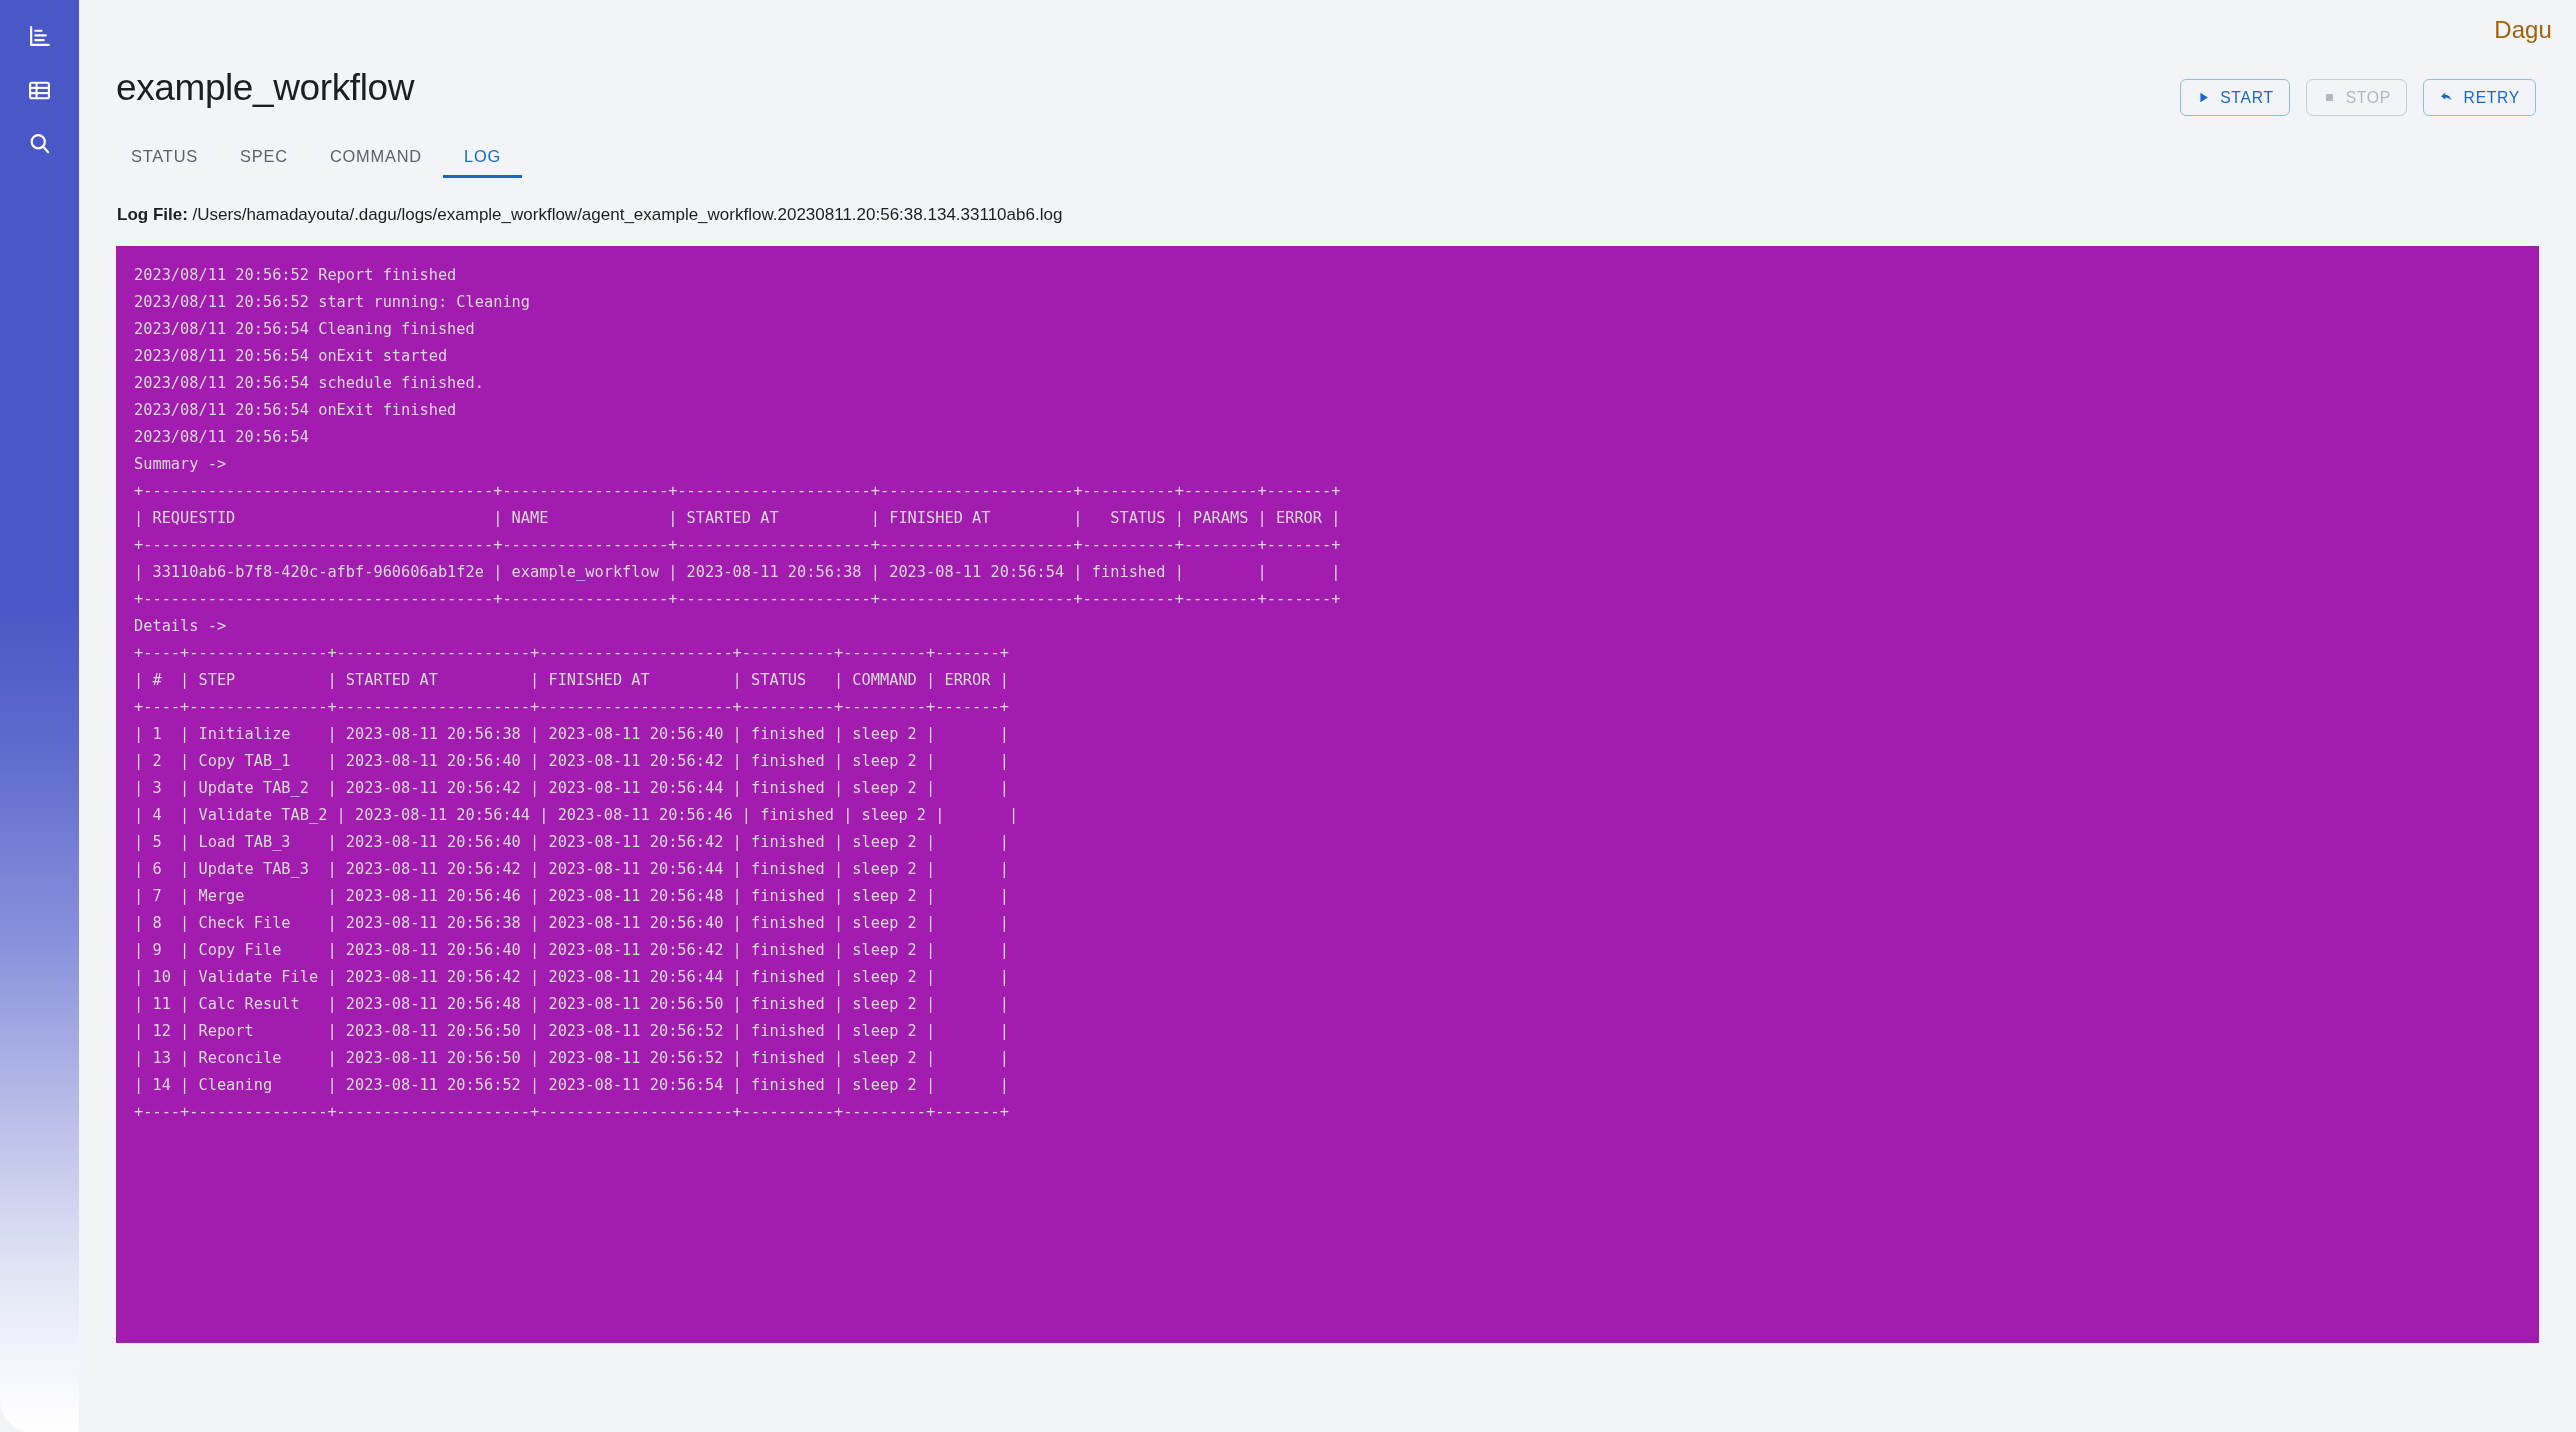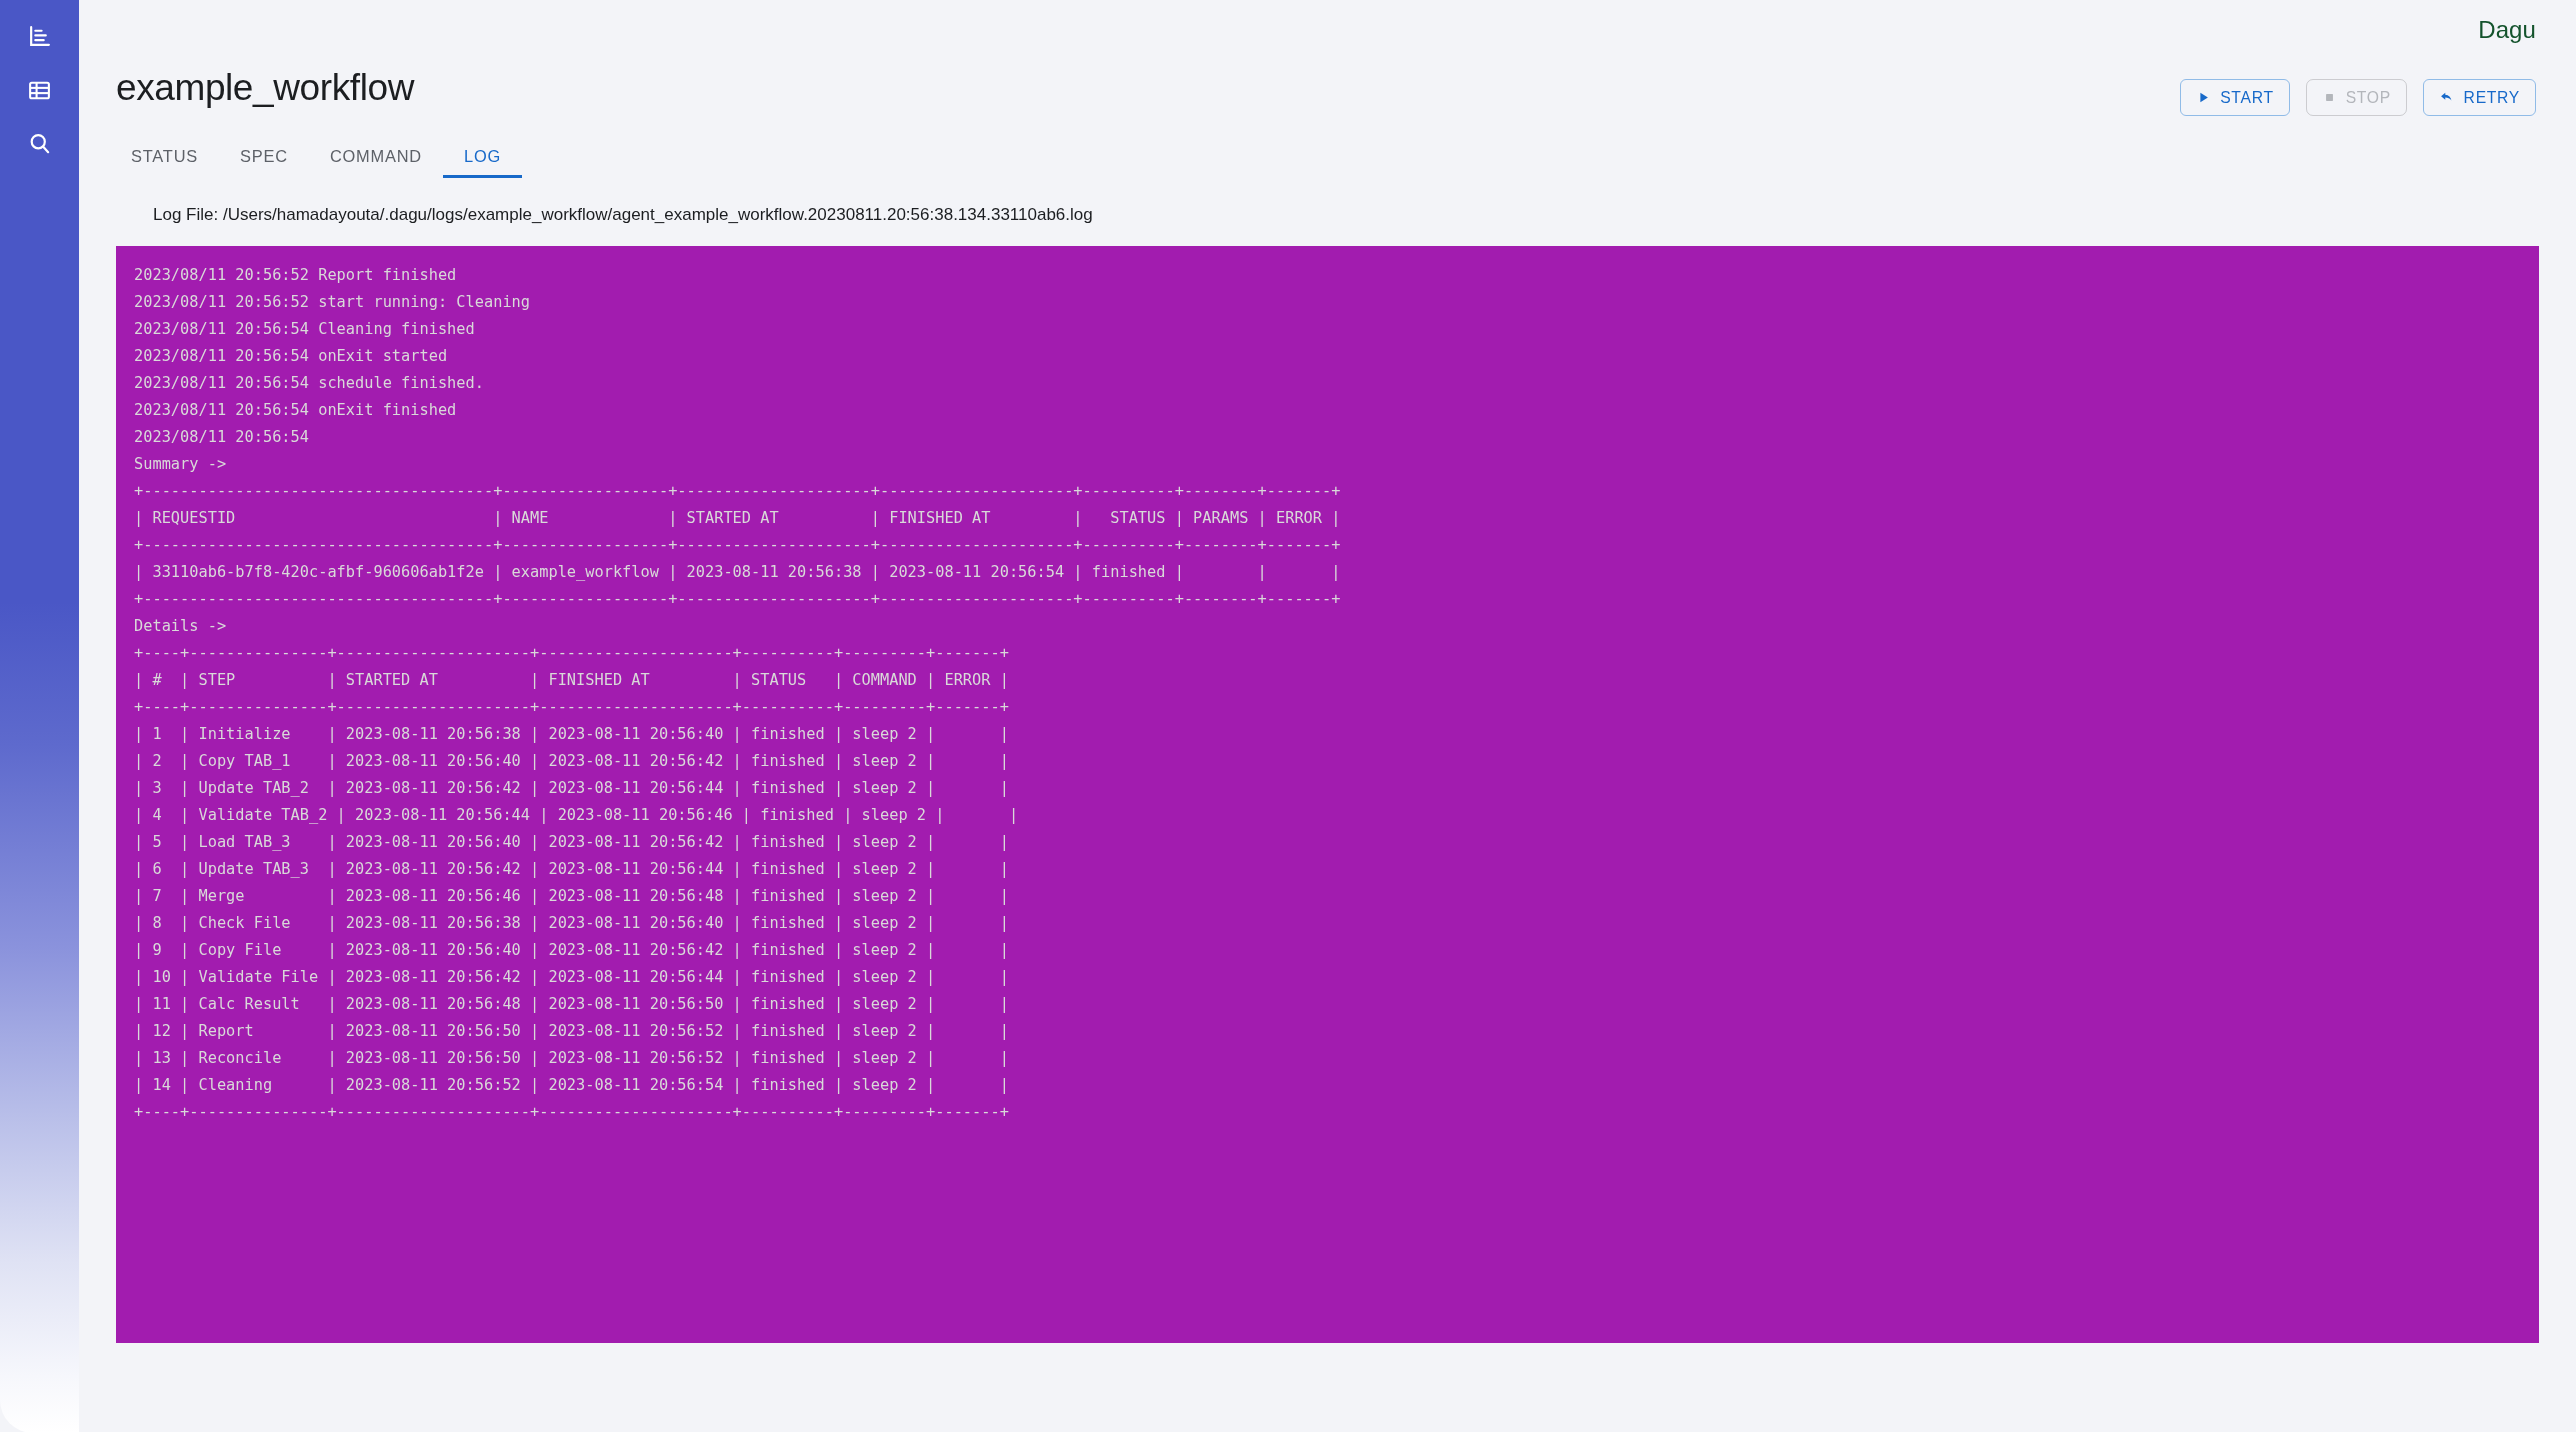--- a/index.html
+++ b/index.html
@@ -47,25 +47,25 @@
     cursor: pointer;
   }
   .side-icon svg { display: block; }
   #side-icon-dashboard { top: 12px; }
   #side-icon-list      { top: 66px; }
   #side-icon-search    { top: 119px; }
 
   
   #brand {
     position: absolute;
-    right: 40px;
+    right: 24px;
     top: 16.4px;
     font-size: 24px;
     font-weight: 400;
-    color: #14532d;
+    color: #a16207;
     letter-spacing: 0.1px;
     white-space: nowrap;
   }
 
   
   #page-title {
     position: absolute;
     left: 116px;
     top: 67px;
     font-size: 37px;
@@ -141,21 +141,21 @@
 
   
   #logfile-line {
     position: absolute;
     left: 117px;
     top: 205px;
     font-size: 17px;
     color: #1c1e21;
     white-space: nowrap;
   }
-  #logfile-label { font-weight: 400; margin-left: 36px; }
+  #logfile-label { font-weight: 700; }
   #logfile-path  { font-weight: 400; }
 
   
   #terminal {
     position: absolute;
     left: 116px;
     top: 246px;
     width: 2423px;
     height: 1097px;
     background: #a21caf;

